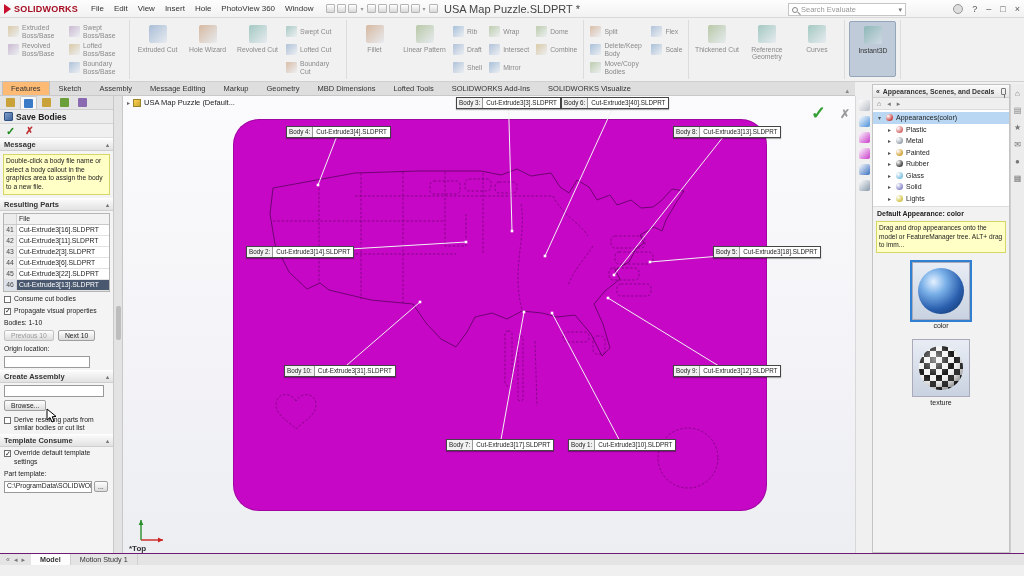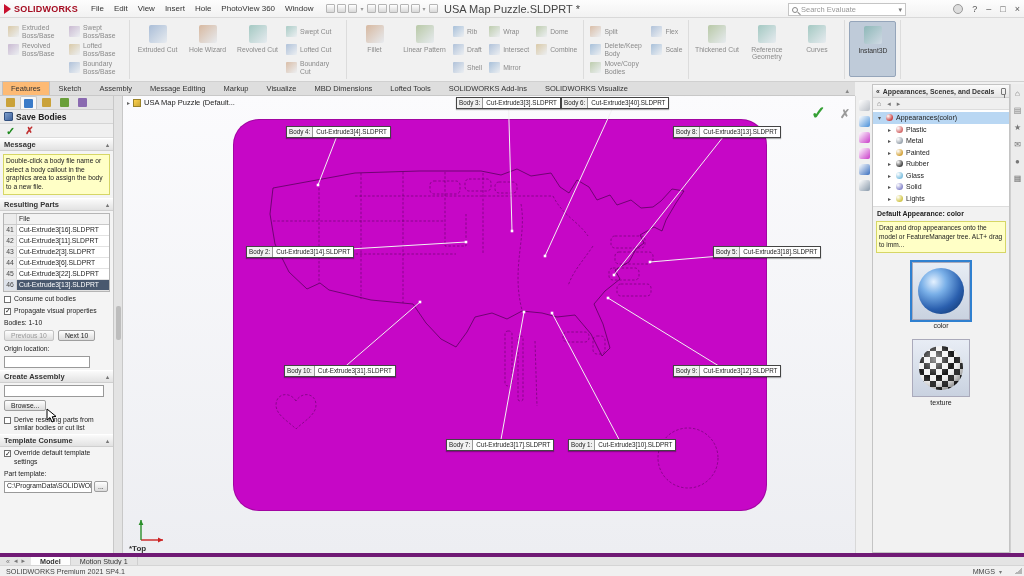--- a/index.html
+++ b/index.html
@@ -112,21 +112,21 @@
 #tp-tip{margin:1px 3px 3px;background:#ffffc6;border:1px solid #d6d666;font-size:6.6px;padding:2px;line-height:1.3;color:#222}
 .swatch{width:58px;height:58px;margin:6px auto 2px;background:linear-gradient(#e8edf5,#c9d2e0);border:1px solid #aab;display:flex;align-items:center;justify-content:center}
 .swatch.selected{outline:2px solid #2f80d0}
 .sphere-color{width:46px;height:46px;border-radius:50%;background:radial-gradient(circle at 34% 30%,#e4f1ff 0%,#7ab0e8 28%,#2a5fae 62%,#0a2a5c 100%)}
 .swatch-label{text-align:center;font-size:7px;color:#222;margin-bottom:4px}
 
 
 #edge-strip{position:absolute;left:1010px;top:84px;width:14px;height:469px;background:#ececec;border-left:1px solid #cfcfcf;display:flex;flex-direction:column;align-items:center;padding-top:5px;gap:8px;font-size:8px;color:#777;z-index:16}
 
 
-#bottom-tabs{position:absolute;left:0;top:553px;width:1024px;height:12px;background:#e4e4e4;border-top:4px solid #701a75;display:flex;align-items:stretch;font-size:7.2px;color:#333;z-index:20}
+#bottom-tabs{position:absolute;left:0;top:553px;width:1024px;height:12px;background:#e4e4e4;border-top:1px solid #701a75;display:flex;align-items:stretch;font-size:7.2px;color:#333;z-index:20}
 .bt-arrows{display:flex;gap:4px;padding:0 6px;color:#777;font-size:7px;align-items:center}
 .btab{padding:0 9px;border-right:1px solid #cfcfcf;display:flex;align-items:center;white-space:nowrap}
 .btab.active{background:#fdfdfd;font-weight:bold}
 #statusbar{position:absolute;left:0;top:565px;width:1024px;height:11px;background:#f0f0f0;border-top:1px solid #d5d5d5;display:flex;align-items:center;padding:0 6px;font-size:7.2px;color:#444;z-index:20}
 #status-right{margin-left:auto;display:flex;gap:4px;align-items:center;padding-right:16px}
 #resize-grip{position:absolute;right:2px;bottom:2px;width:7px;height:7px;background:linear-gradient(135deg,transparent 50%,#b5b5b5 50%)}
 </style>
 </head>
 <body>
 
@@ -326,21 +326,21 @@
         </div>
       </div>
     </div>
 
   <div id="cmdtabs">
     <div class="ctab active">Features</div>
       <div class="ctab">Sketch</div>
       <div class="ctab">Assembly</div>
       <div class="ctab">Message Editing</div>
       <div class="ctab">Markup</div>
-      <div class="ctab">Visualize</div>
+      <div class="ctab">Geometry</div>
       <div class="ctab">MBD Dimensions</div>
       <div class="ctab">Lofted Tools</div>
       <div class="ctab">SOLIDWORKS Add-Ins</div>
       <div class="ctab">SOLIDWORKS Visualize</div>
       <span class="tail" style="order:99">▴</span>
   </div>
 
   <div id="left-col">
     <div id="pm-tabs">
         <div class="pmtab">
@@ -690,22 +690,14 @@
     <div class="bt-arrows">
       <span>«</span>
       <span>◂</span>
       <span>▸</span>
     </div>
     <div id="btab-wrap" style="display:flex">
         <div class="btab active">Model</div>
         <div class="btab">Motion Study 1</div>
       </div>
   </div>
-  <div id="statusbar">
-    <span>SOLIDWORKS Premium 2021 SP4.1</span>
-    <div id="status-right">
-      <span>MMGS</span>
-      <span style="color:#777;font-size:6px">▾</span>
-    </div>
-    <div id="resize-grip"></div>
-  </div>
 
 </div>
 
 </body></html>

